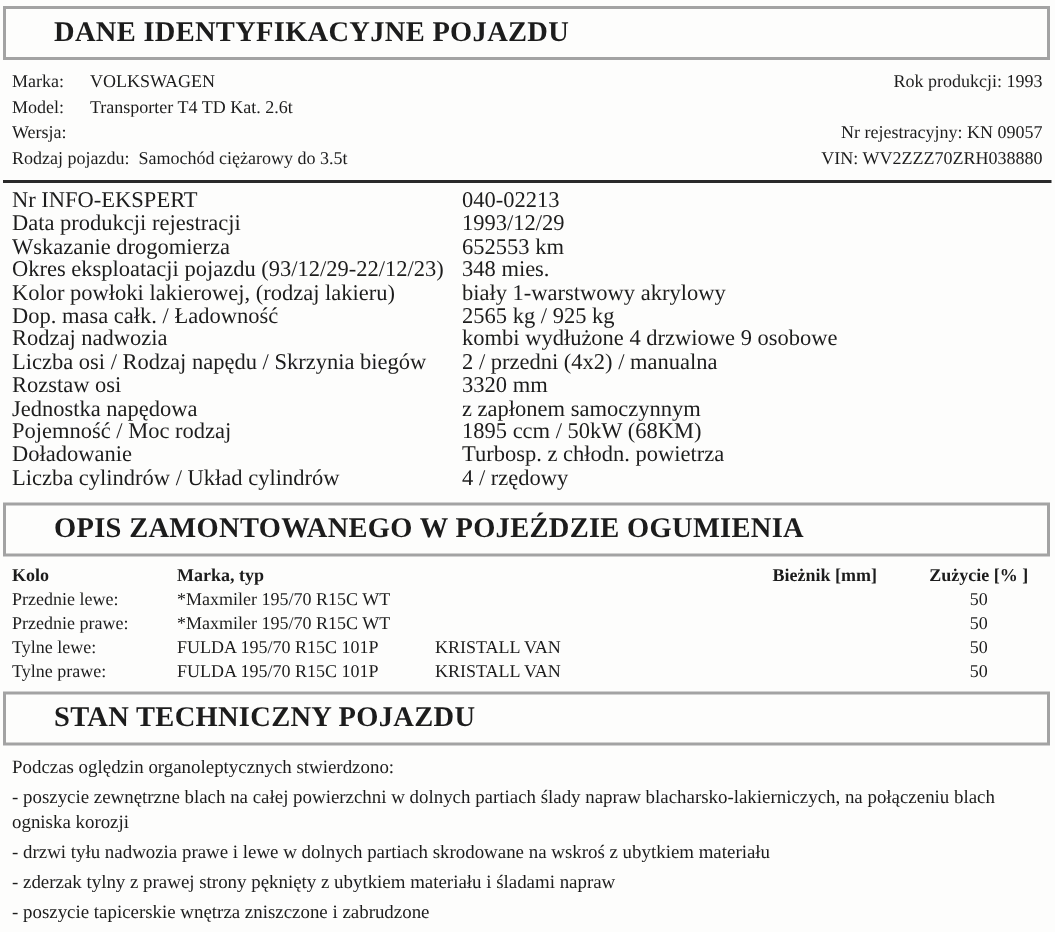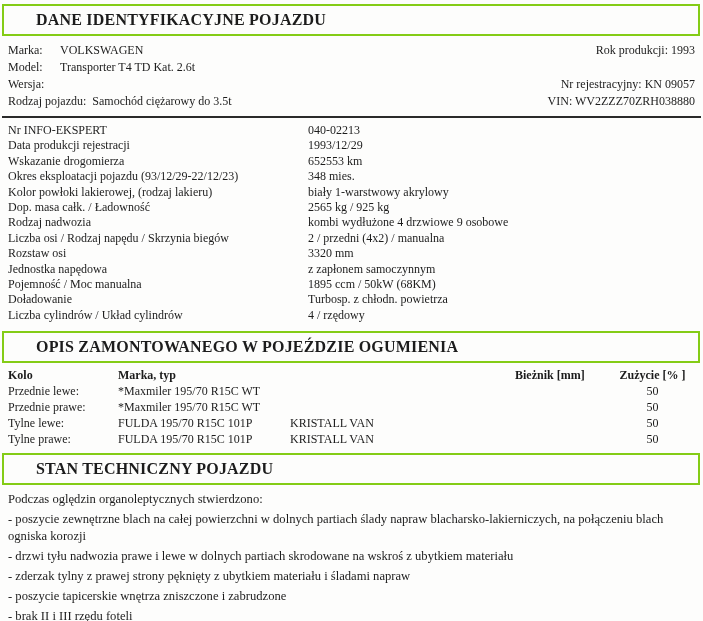--- a/index.html
+++ b/index.html
@@ -8,34 +8,34 @@
     background:#fdfdfc;
     color:#1c1c1c;
     font-family:"Liberation Serif","DejaVu Serif",serif;
     font-size:12px;
     overflow:hidden;
     -webkit-font-smoothing:antialiased;
   }
   .page{position:relative;width:703px;height:621px;}
   .section-box{
     margin:4px 3px 0 2px;
-    border:2px solid #84cc16;
+    border:2px solid #a3a3a3;
     padding:5px 23px 5px 32px;
     font-weight:bold;
-    font-size:16px;
+    font-size:19px;
     letter-spacing:.2px;
     background:#fdfdfc;
   }
   .idblock{padding:6px 8px 2px 8px;}
   .idrow{display:flex;justify-content:space-between;line-height:17px;font-size:12px;}
   .idrow .lbl{display:inline-block;min-width:52px;}
   .idrow .right{text-align:right;white-space:nowrap;}
   .rule{border-top:2px solid #2a2a2a;margin:4px 2px 0 2px;}
   .details{padding:5px 8px 4px 8px;}
-  .drow{display:grid;grid-template-columns:300px 1fr;line-height:15.4px;font-size:12px;}
+  .drow{display:grid;grid-template-columns:300px 1fr;line-height:15.4px;font-size:15px;}
   .drow .dl{white-space:nowrap;}
   .tiretable{padding:4px 8px 2px 8px;font-size:12px;}
   .trow{display:grid;grid-template-columns:110px 172px 1fr 95px 85px;line-height:16px;}
   .trow .th{font-weight:bold;}
   .trow .c-bieznik{text-align:right;}
   .trow .c-zuzycie{text-align:center;}
   .trow .hz{text-align:left;}
   .findings{padding:6px 8px 17px 8px;font-size:12.6px;}
   .findings p{margin:0 0 2px 0;line-height:17.5px;}
   .find-line{line-height:17.5px;margin:0 0 2.5px 0;}
@@ -105,21 +105,21 @@
       </div>
     <div class="drow">
         <span class="dl">Rozstaw osi</span>
         <span>3320 mm</span>
       </div>
     <div class="drow">
         <span class="dl">Jednostka napędowa</span>
         <span>z zapłonem samoczynnym</span>
       </div>
     <div class="drow">
-        <span class="dl">Pojemność  /  Moc manualna</span>
+        <span class="dl">Pojemność  /  Moc rodzaj</span>
         <span>1895 ccm  /  50kW (68KM)</span>
       </div>
     <div class="drow">
         <span class="dl">Doładowanie</span>
         <span>Turbosp. z chłodn. powietrza</span>
       </div>
     <div class="drow">
         <span class="dl">Liczba cylindrów  /  Układ cylindrów</span>
         <span>4  /  rzędowy</span>
       </div>

